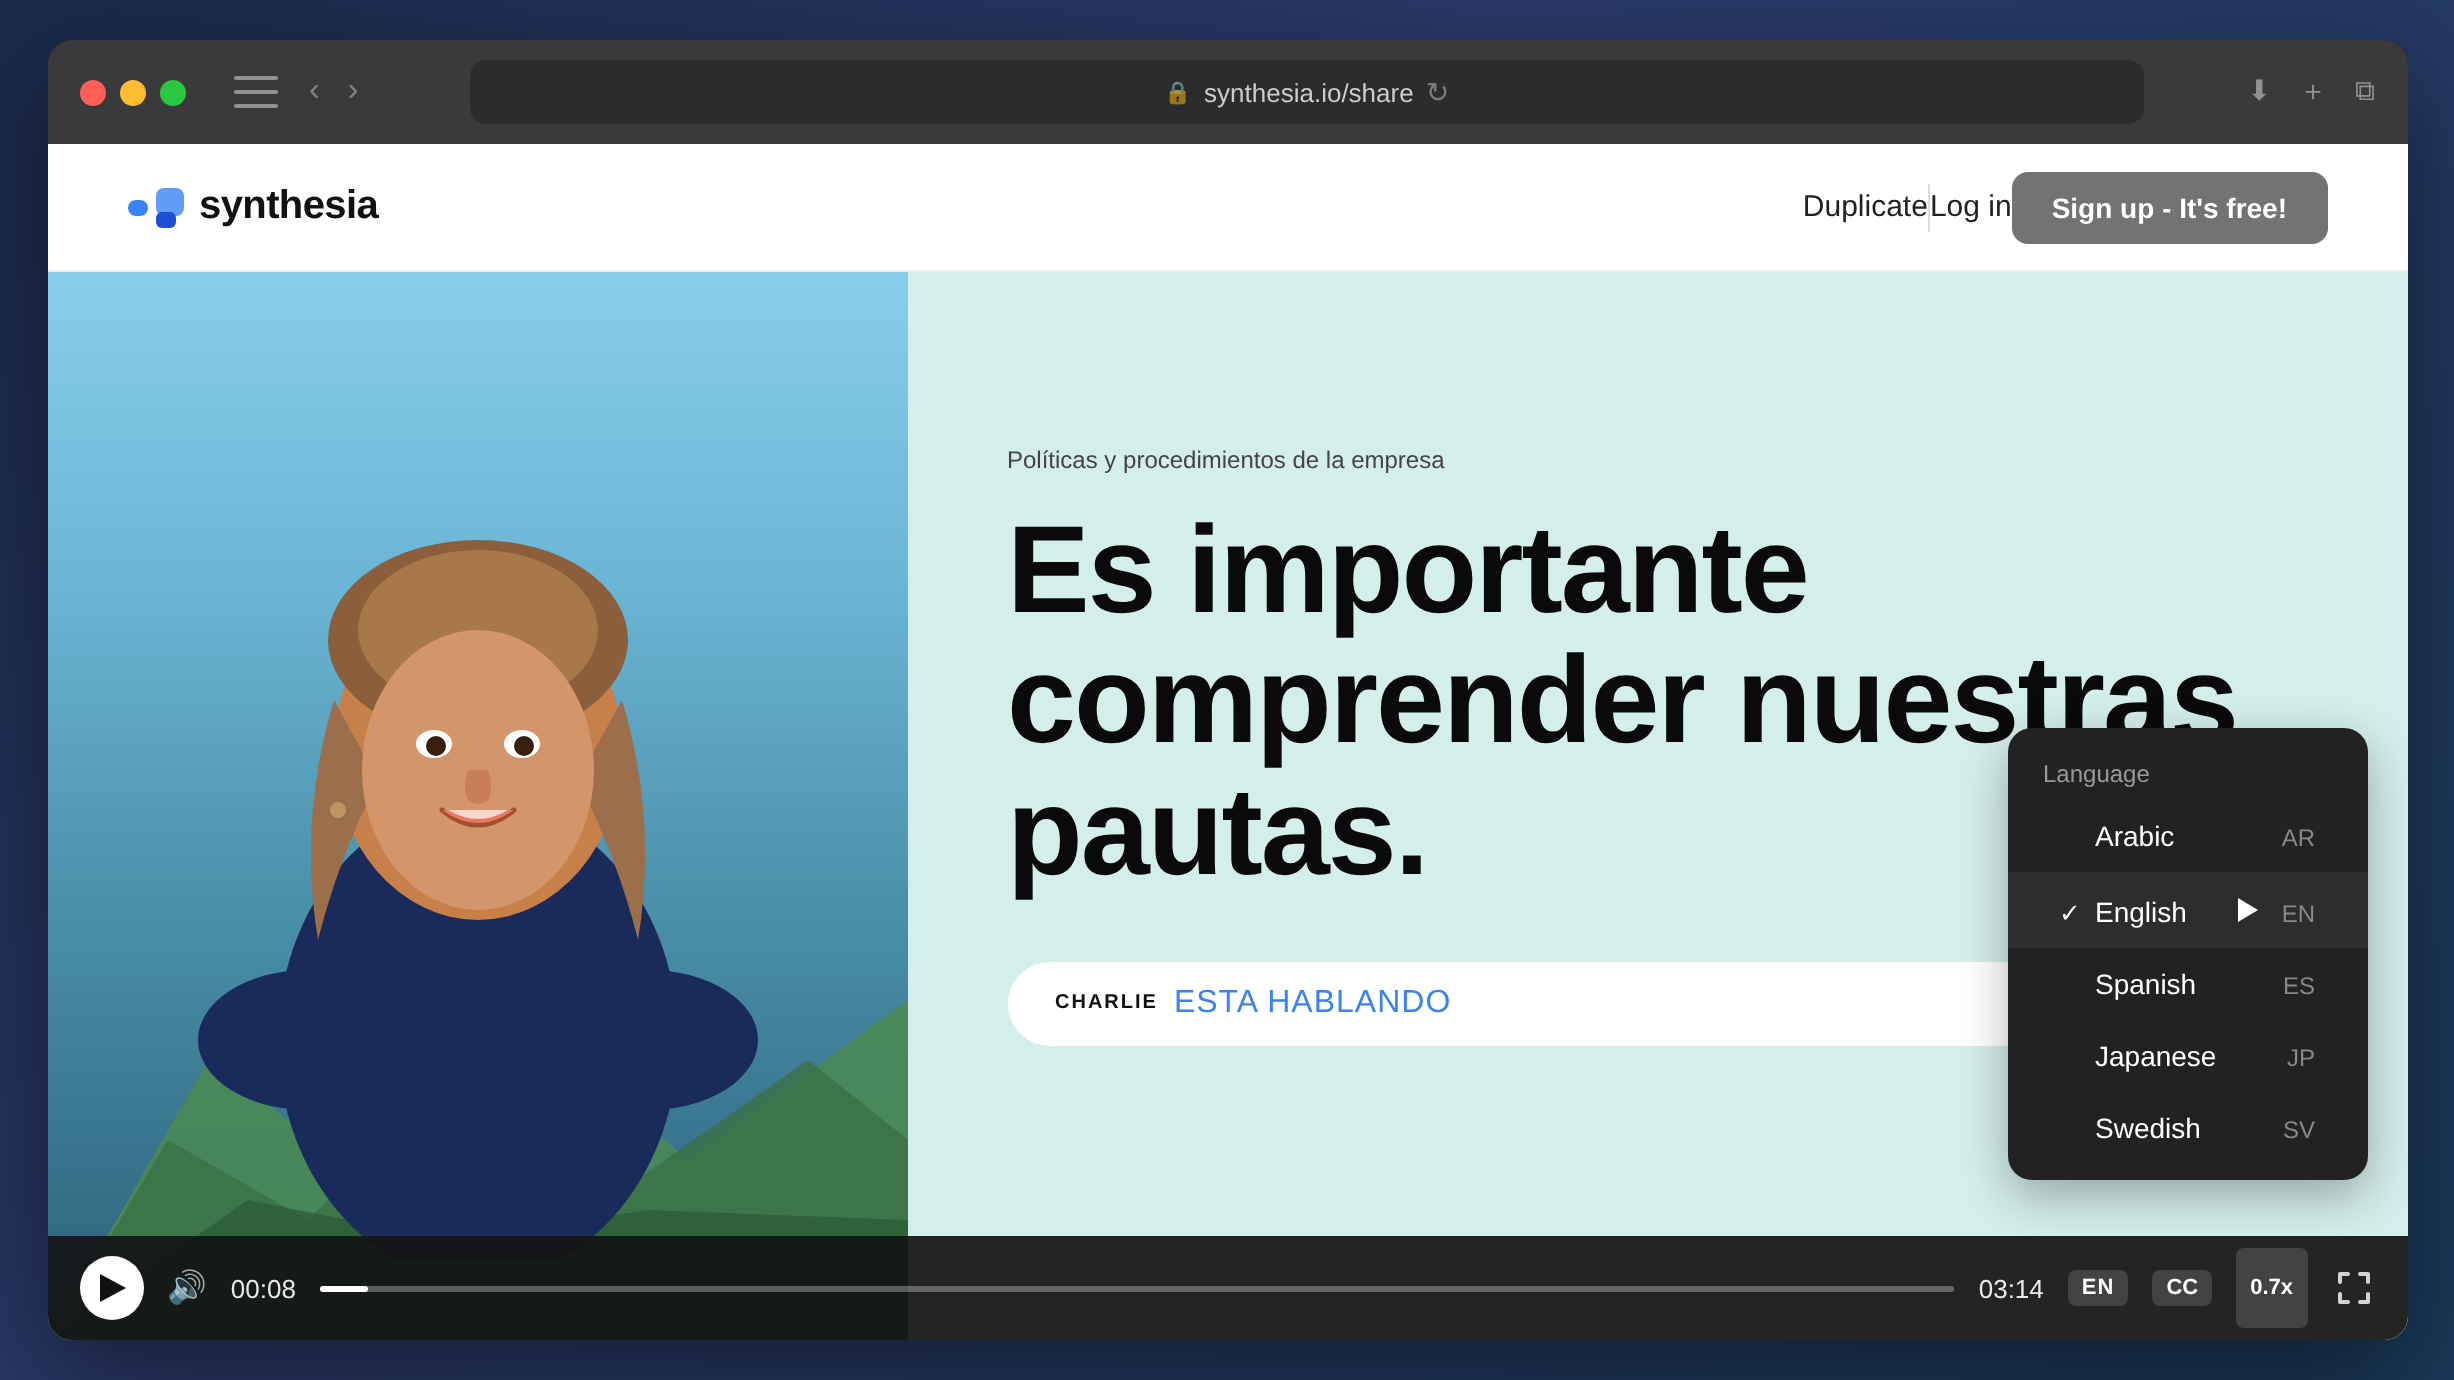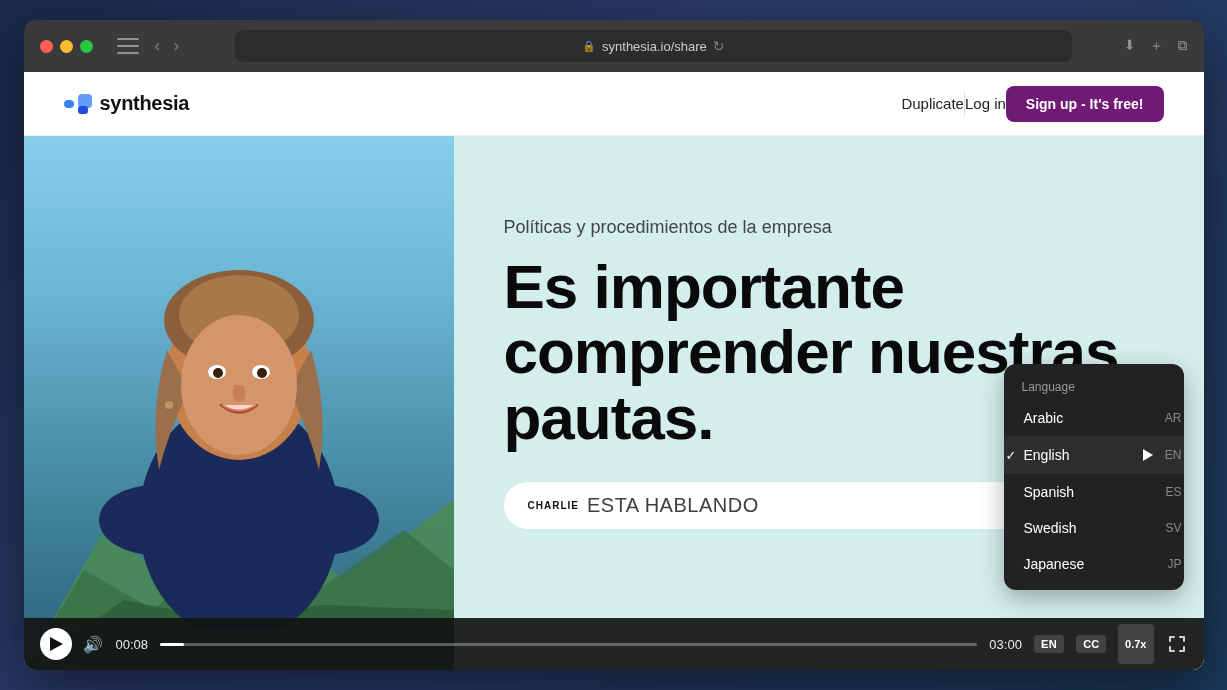--- a/index.html
+++ b/index.html
@@ -180,21 +180,21 @@
     .btn-login {
       background: none;
       border: none;
       font-size: 15px;
       color: #222;
       cursor: pointer;
       font-weight: 500;
     }
 
     .btn-signup {
-      background: #701a75;
+      background: #737373;
       color: #fff;
       border: none;
       border-radius: 8px;
       padding: 10px 20px;
       font-size: 14px;
       font-weight: 600;
       cursor: pointer;
     }
 
     
@@ -219,21 +219,21 @@
       flex: 1;
       background: #d4eeec;
       padding: 40px 50px 100px;
       display: flex;
       flex-direction: column;
       justify-content: center;
       position: relative;
     }
 
     .subtitle {
-      font-size: 18px;
+      font-size: 12px;
       color: #444;
       margin-bottom: 16px;
       font-weight: 400;
     }
 
     .main-title {
       font-size: 62px;
       font-weight: 900;
       line-height: 1.05;
       color: #0a0a0a;
@@ -252,23 +252,23 @@
 
     .speaker-name {
       font-size: 10px;
       font-weight: 900;
       color: #111;
       letter-spacing: 1px;
       text-transform: uppercase;
     }
 
     .speaker-status {
-      font-size: 20px;
+      font-size: 16px;
       font-weight: 400;
-      color: #404040;
+      color: #3b82f6;
       text-transform: uppercase;
       letter-spacing: 0.5px;
     }
 
     
     .language-dropdown {
       position: absolute;
       bottom: 80px;
       right: 20px;
       background: #222;
@@ -281,22 +281,22 @@
 
     .dropdown-header {
       padding: 8px 18px 6px;
       font-size: 12px;
       color: #999;
       font-weight: 500;
     }
 
     .dropdown-item {
       display: flex;
-      align-items: center;
-      padding: 10px 2px;
+      align-items: flex-end;
+      padding: 10px 26px;
       cursor: pointer;
       position: relative;
     }
 
     .dropdown-item.selected {
       background: rgba(255,255,255,0.05);
     }
 
     .check-mark {
       color: #fff;
@@ -561,46 +561,46 @@
           </div>
 
           <div class="dropdown-item">
             <span class="check-mark">&nbsp;</span>
             <span class="lang-name">Spanish</span>
             <span class="lang-code">ES</span>
           </div>
 
           <div class="dropdown-item">
             <span class="check-mark">&nbsp;</span>
+            <span class="lang-name">Japanese</span>
+            <span class="lang-code">JP</span>
+          </div>
+
+          <div class="dropdown-item">
+            <span class="check-mark">&nbsp;</span>
             <span class="lang-name">Swedish</span>
             <span class="lang-code">SV</span>
-          </div>
-
-          <div class="dropdown-item">
-            <span class="check-mark">&nbsp;</span>
-            <span class="lang-name">Japanese</span>
-            <span class="lang-code">JP</span>
           </div>
         </div>
       </div>
 
       <div class="controls-bar">
         <div class="play-btn">
           <div class="play-btn-triangle"></div>
         </div>
 
         <span class="volume-icon">🔊</span>
 
         <span class="time-current">00:08</span>
 
         <div class="progress-bar-container">
           <div class="progress-fill"></div>
         </div>
 
-        <span class="time-total">03:00</span>
+        <span class="time-total">03:14</span>
 
         <span class="lang-badge">EN</span>
         <span class="cc-badge">CC</span>
         <span class="speed-badge">0.7x</span>
 
         <div class="fullscreen-btn">
           <svg width="18" height="18" viewBox="0 0 18 18">
             <path d="M2 2 L6 2 M2 2 L2 6 M12 2 L16 2 M16 2 L16 6 M2 12 L2 16 M2 16 L6 16 M16 12 L16 16 M12 16 L16 16" stroke="white" stroke-width="2" fill="none" stroke-linecap="round"></path>
           </svg>
         </div>

